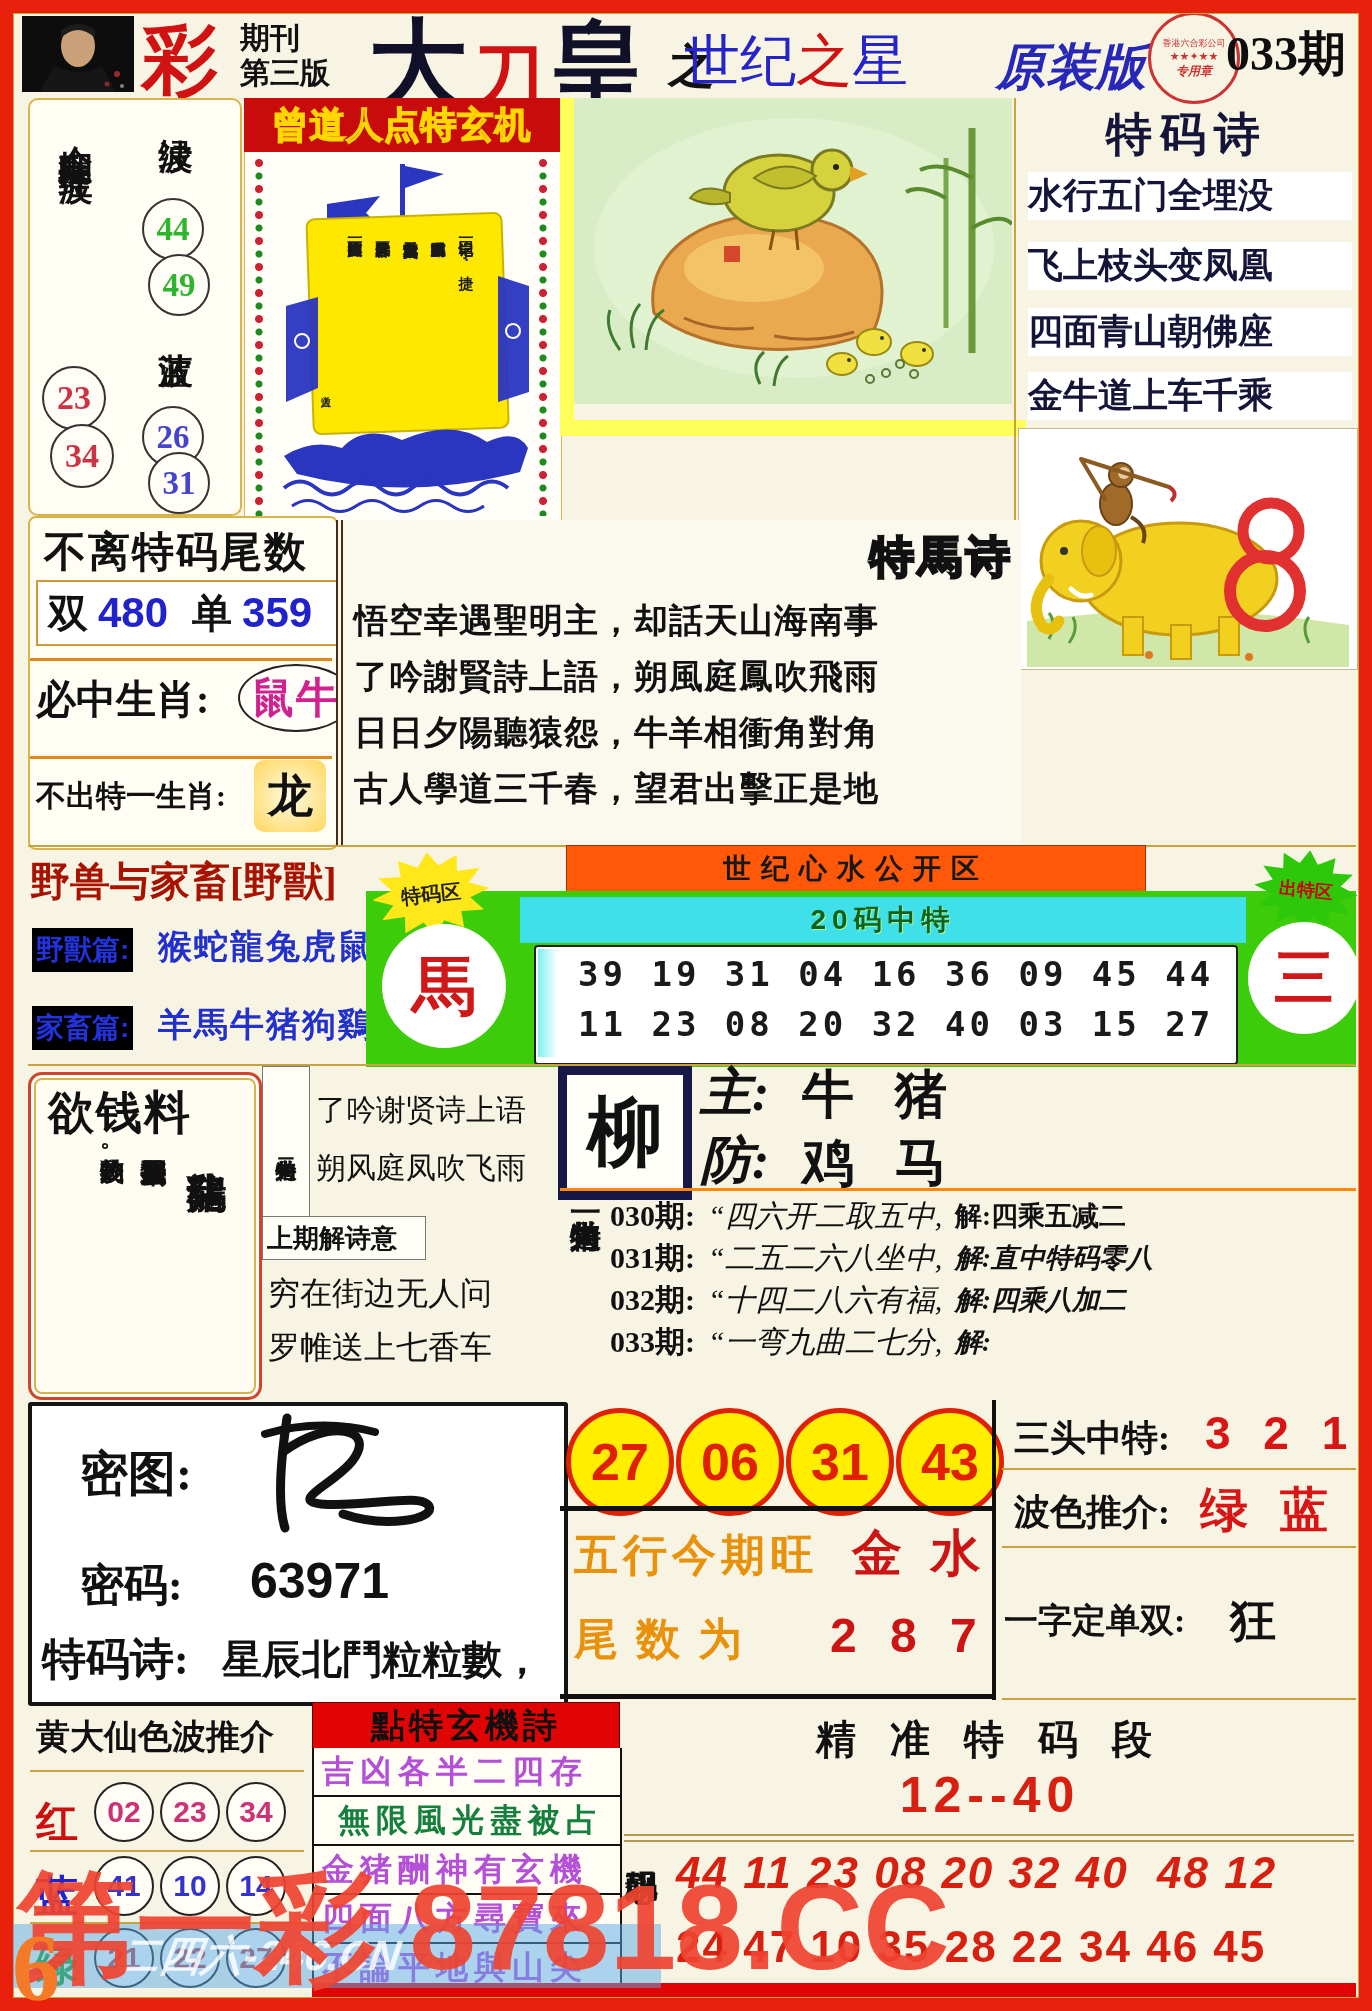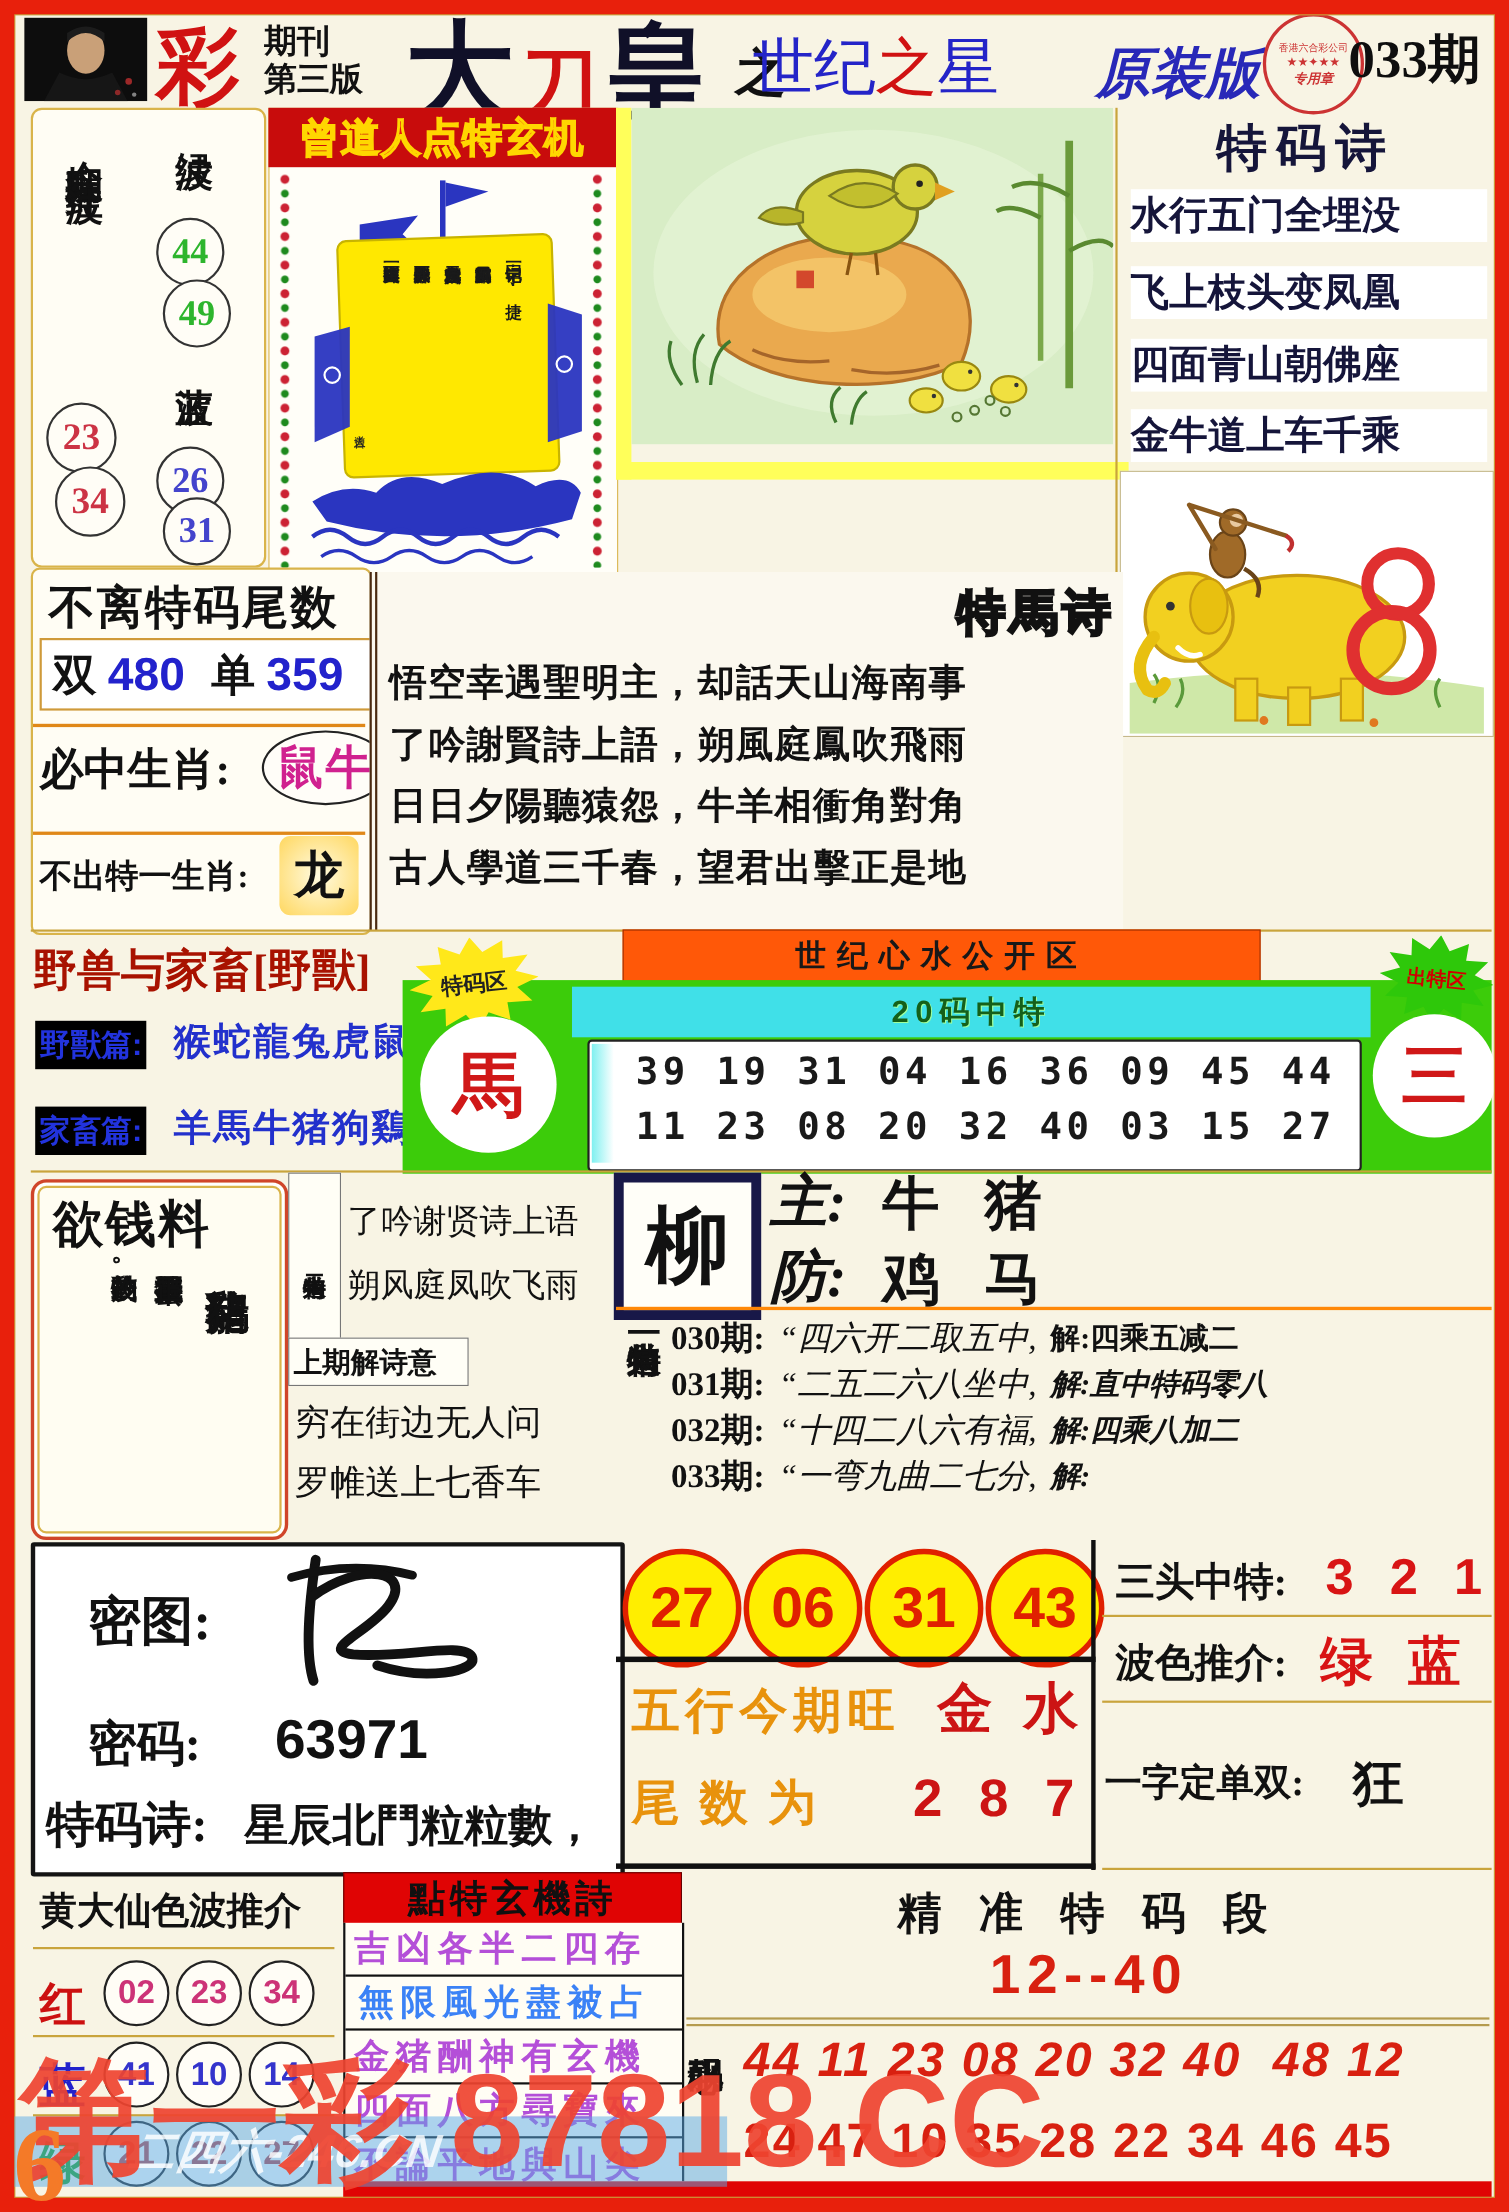--- a/index.html
+++ b/index.html
@@ -346,21 +346,21 @@
     </div>
   <div class="abs circ" style="left:226px;top:1928px;width:56px;height:56px;border:2px solid #222;">
     <span style="font-size:30px;color:#b84444;">27</span>
     </div>
 
   <div class="abs flex" style="left:312px;top:1702px;width:306px;height:46px;background:#e00404;border:1px solid #600;justify-content:center;">
     <span class="serif b" style="font-size:34px;color:#101010;letter-spacing:4px;">點特玄機詩</span>
   </div>
   <div class="abs" style="left:312px;top:1748px;width:306px;height:235px;border-left:2px solid #111;border-right:2px solid #111;background:#fffdf4;">
     <div class="serif b" style="height:47px;line-height:46px;border-bottom:2px solid #111;color:#b44fd8;font-size:32px;letter-spacing:6px;padding-left:8px;">吉凶各半二四存</div>
-    <div class="serif b" style="height:47px;line-height:46px;border-bottom:2px solid #111;color:#3b82f6;font-size:32px;letter-spacing:6px;padding-left:12px;">無限風光盡被占</div>
+    <div class="serif b" style="height:47px;line-height:46px;border-bottom:2px solid #111;color:#15803d;font-size:32px;letter-spacing:6px;padding-left:24px;">無限風光盡被占</div>
     <div class="serif b" style="height:47px;line-height:46px;border-bottom:2px solid #111;color:#b44fd8;font-size:32px;letter-spacing:6px;padding-left:8px;">金猪酬神有玄機</div>
     <div class="serif b" style="height:47px;line-height:46px;border-bottom:2px solid #111;color:#b44fd8;font-size:32px;letter-spacing:6px;padding-left:8px;">四面八方尋寶來</div>
     <div class="serif b" style="height:47px;line-height:46px;border-bottom:2px solid #111;color:#b44fd8;font-size:32px;letter-spacing:6px;padding-left:8px;">不論平地與山尖</div>
   </div>
   <div class="abs" style="left:312px;top:1983px;width:1044px;height:15px;background:#e00404;"></div>
 
   <div class="abs serif b" style="left:640px;top:1712px;width:700px;text-align:center;font-size:40px;letter-spacing:12px;">精 准 特 码 段</div>
   <div class="abs b" style="left:640px;top:1766px;width:700px;text-align:center;font-size:50px;color:#d82010;letter-spacing:6px;">12--40</div>
   <div class="abs" style="left:624px;top:1834px;width:730px;height:4px;border-top:2px solid #b59b4e;border-bottom:2px solid #b59b4e;"></div>
   <div class="abs vt serif b" style="left:622px;top:1846px;width:42px;height:150px;font-size:32px;">心水靓码</div>

